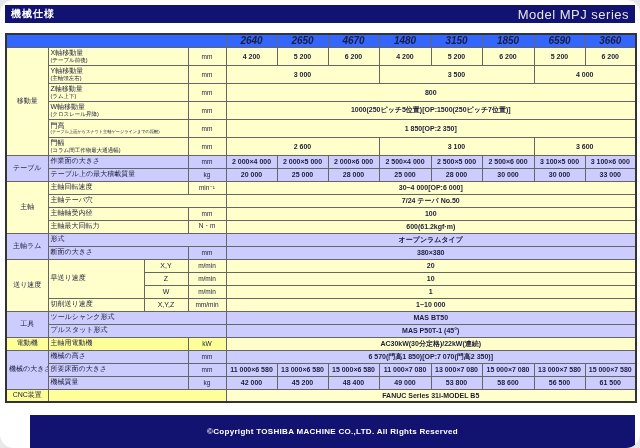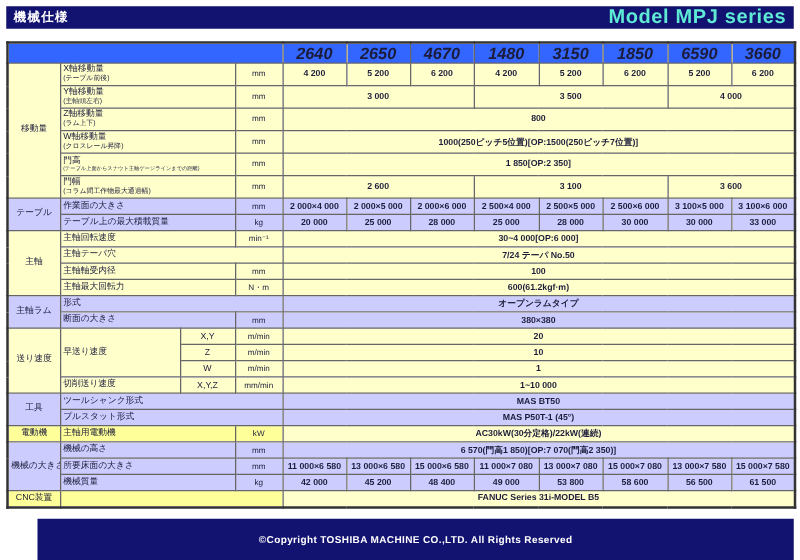--- a/index.html
+++ b/index.html
@@ -1,34 +1,34 @@
 <!DOCTYPE html>
 <html style="--navy: #121270; --hblue: #3366FF; --yellow: #FFFFCC; --bright: #FFFF99; --lav: #CCCCFF; --grid: #666666; --txt: #1C1C3A;"><head>
 <meta charset="utf-8">
 <style>
   :root{
     --navy:#121270; --hblue:#3366FF; --yellow:#FFFFCC; --bright:#FFFF99;
     --lav:#CCCCFF; --grid:#666666; --txt:#1C1C3A;
   }
   *{box-sizing:border-box; margin:0; padding:0;}
   body{font-family:"Liberation Sans","DejaVu Sans",sans-serif; background:#e8e8e8;}
-  .page{position:relative; width:640px; height:448px; background:#ffffff; overflow:hidden;}
+  .page{position:relative; width:640px; height:448px; background:#ffffff; overflow:hidden;border-radius:14px;}
   .titlebar{position:absolute; left:5px; right:5px; top:5px; height:18px; background:var(--navy);
     display:flex; align-items:center; justify-content:space-between; padding:0 6px;}
   .titlebar .jp{color:#fff; font-size:10px; font-weight:bold; letter-spacing:1px;}
-  .titlebar .en{color:#5eead4; font-size:16px; font-weight:bold; letter-spacing:0.5px;}
+  .titlebar .en{color:#e5e5e5; font-size:13px; font-weight:normal; letter-spacing:0.5px;}
   table.spec{position:absolute; left:5px; top:33px; width:630px; border-collapse:collapse;
     table-layout:fixed; border:2px solid #333;}
   table.spec td{border:1px solid var(--grid); color:var(--txt); overflow:hidden;
     white-space:nowrap; vertical-align:middle; padding:0 2px;}
   tr{height:13px;}
   tr.tall{height:18px;}
   td.hspacer{background:var(--hblue);}
   td.hmodel{background:var(--hblue); color:#fff; font-style:italic; font-weight:bold;
-    font-size:13px; text-align:center;}
+    font-size:10px; text-align:center;}
   td.cat{text-align:center; font-size:7px; white-space:normal; line-height:1.15; padding:0 1px;}
   td.lbl{text-align:left; font-size:7px; padding-left:3px; line-height:1.15;}
   td.lbl .sub{font-size:5.5px;}
   td.lbl .sub.tiny{font-size:4.2px;}
   td.axis{text-align:center; font-size:7px;}
   td.unit{text-align:center; font-size:6.5px;}
   td.val{text-align:center; font-size:7px; font-weight:bold; color:#2B2B4D;}
   .tone-yellow{background:var(--yellow);}
   .tone-lavender{background:var(--lav);}
   .tone-bright{background:var(--bright);}

